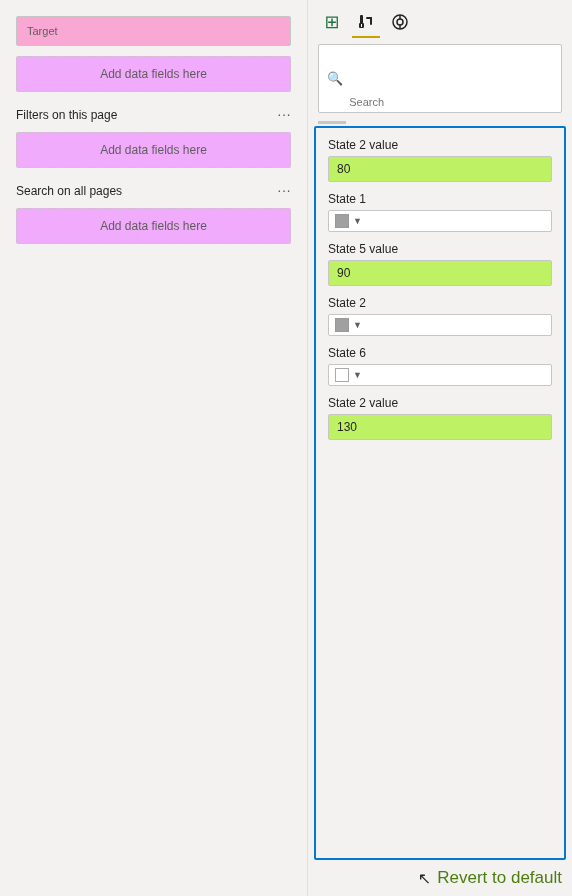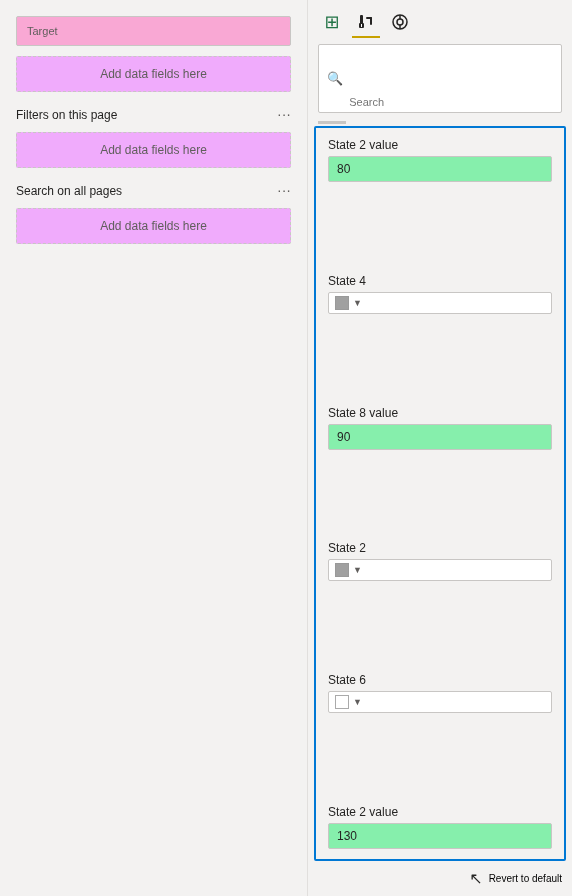--- a/index.html
+++ b/index.html
@@ -135,31 +135,30 @@
       flex: 1;
       margin: 0 6px 0 6px;
       border: 2px solid #0078d4;
       border-radius: 2px;
       background: #f3f2f1;
       overflow-y: auto;
       padding: 10px 12px;
       display: flex;
       flex-direction: column;
       gap: 10px;
-      justify-content: space-between;
     }
 
     .field-label {
       font-size: 12px;
       color: #252423;
       margin-bottom: 4px;
     }
 
     .field-input {
-      background: #86efac;
+      background: #bef264;
       border: 1px solid #c8c6c4;
       border-radius: 2px;
       padding: 5px 8px;
       font-size: 12px;
       width: 100%;
       color: #252423;
       outline: none;
     }
 
     .color-picker-btn {
@@ -186,22 +185,22 @@
 
     
     .footer {
       padding: 8px 10px;
       display: flex;
       justify-content: flex-end;
       align-items: center;
       gap: 6px;
     }
     .revert-link {
-      color: #000000;
-      font-size: 10px;
+      color: #4d7c0f;
+      font-size: 17px;
       cursor: pointer;
       text-decoration: none;
     }
     .cursor-icon {
       font-size: 16px;
       color: #252423;
     }
 
     .field-group { display: flex; flex-direction: column; }
   </style>
@@ -264,29 +263,29 @@
   </div>
 
   <div class="content-area">
 
     <div class="field-group">
       <div class="field-label">State 2 value</div>
       <input class="field-input" type="text" value="80" style="">
     </div>
 
     <div class="field-group">
-      <div class="field-label">State 4</div>
+      <div class="field-label">State 1</div>
       <button class="color-picker-btn">
         <span class="color-swatch" style="background:#a0a0a0;"></span>
         <span class="dropdown-arrow">▼</span>
       </button>
     </div>
 
     <div class="field-group">
-      <div class="field-label">State 8 value</div>
+      <div class="field-label">State 5 value</div>
       <input class="field-input" type="text" value="90" style="">
     </div>
 
     <div class="field-group">
       <div class="field-label">State 2</div>
       <button class="color-picker-btn">
         <span class="color-swatch" style="background:#a0a0a0;"></span>
         <span class="dropdown-arrow">▼</span>
       </button>
     </div>

